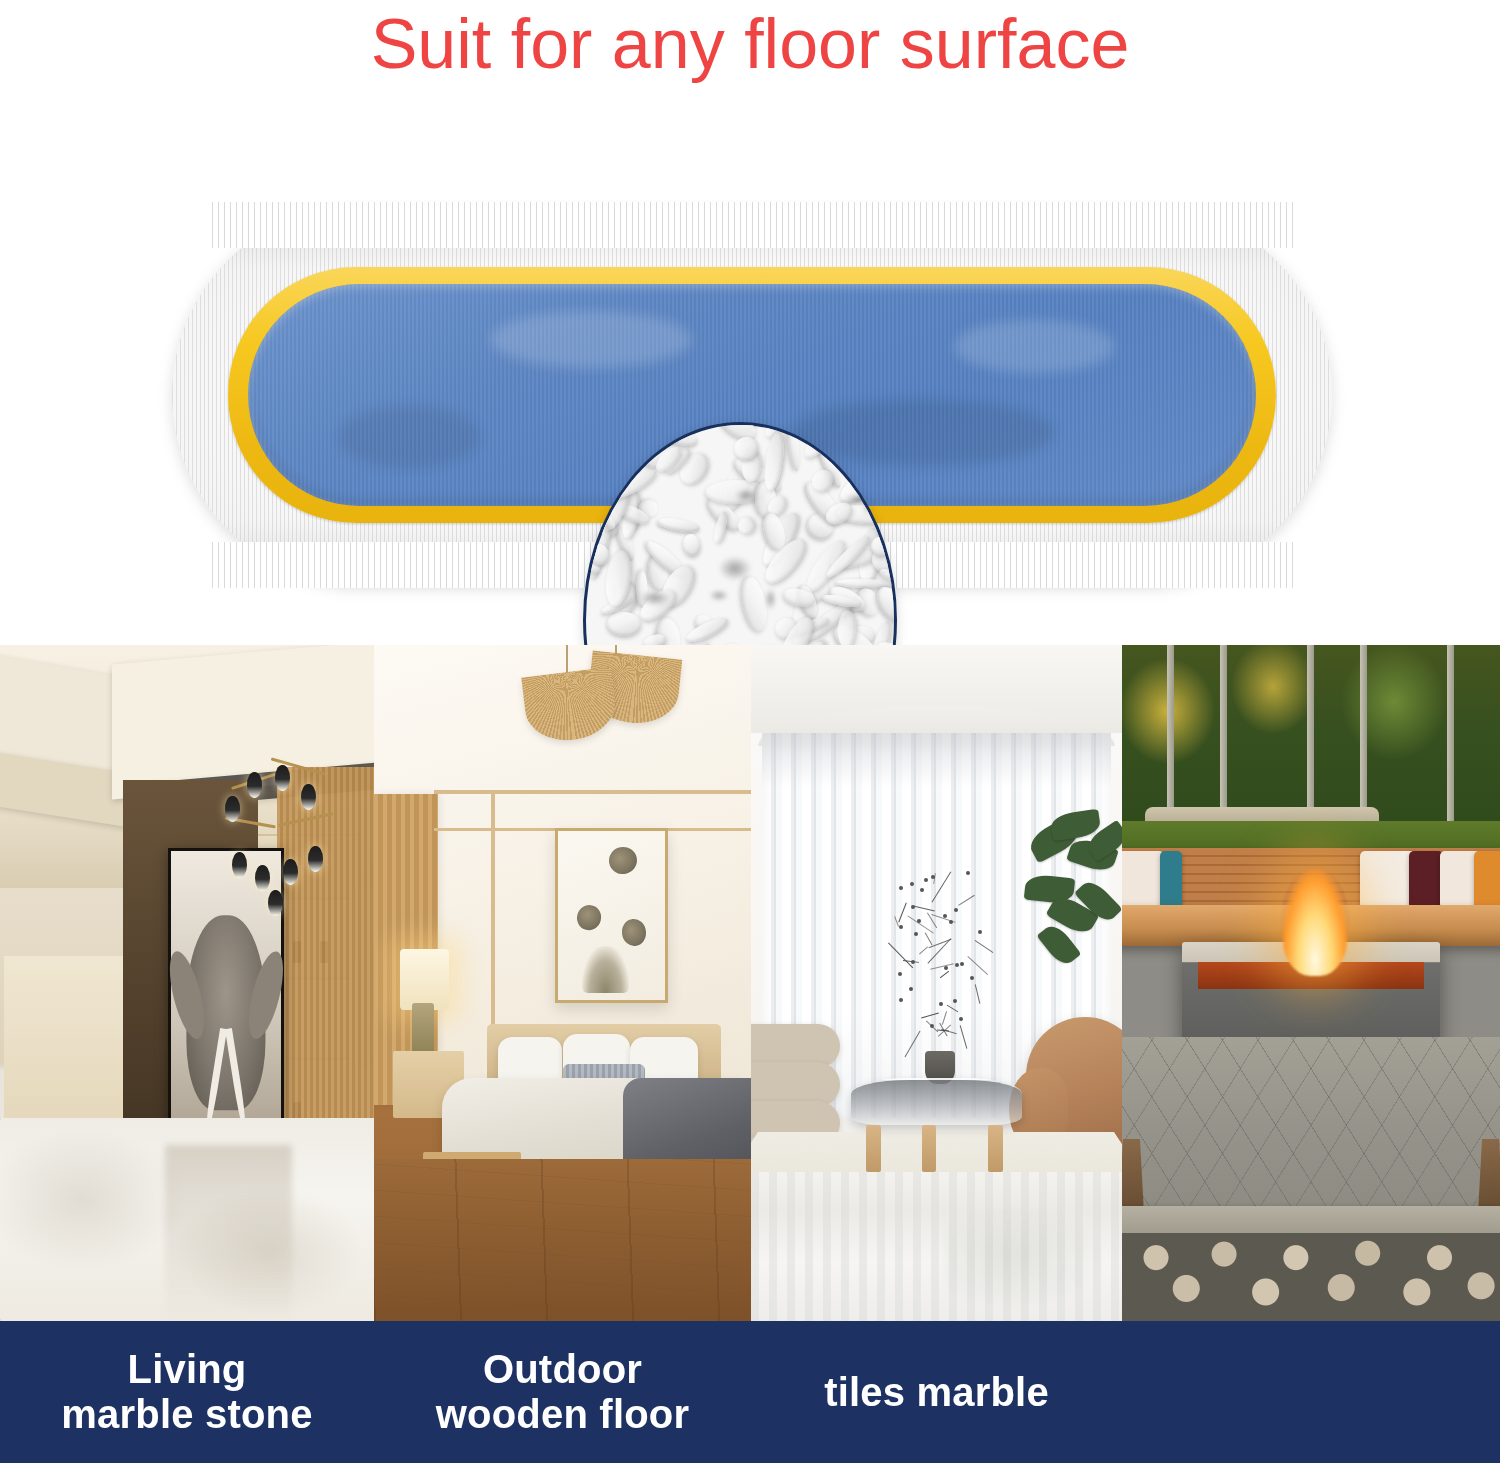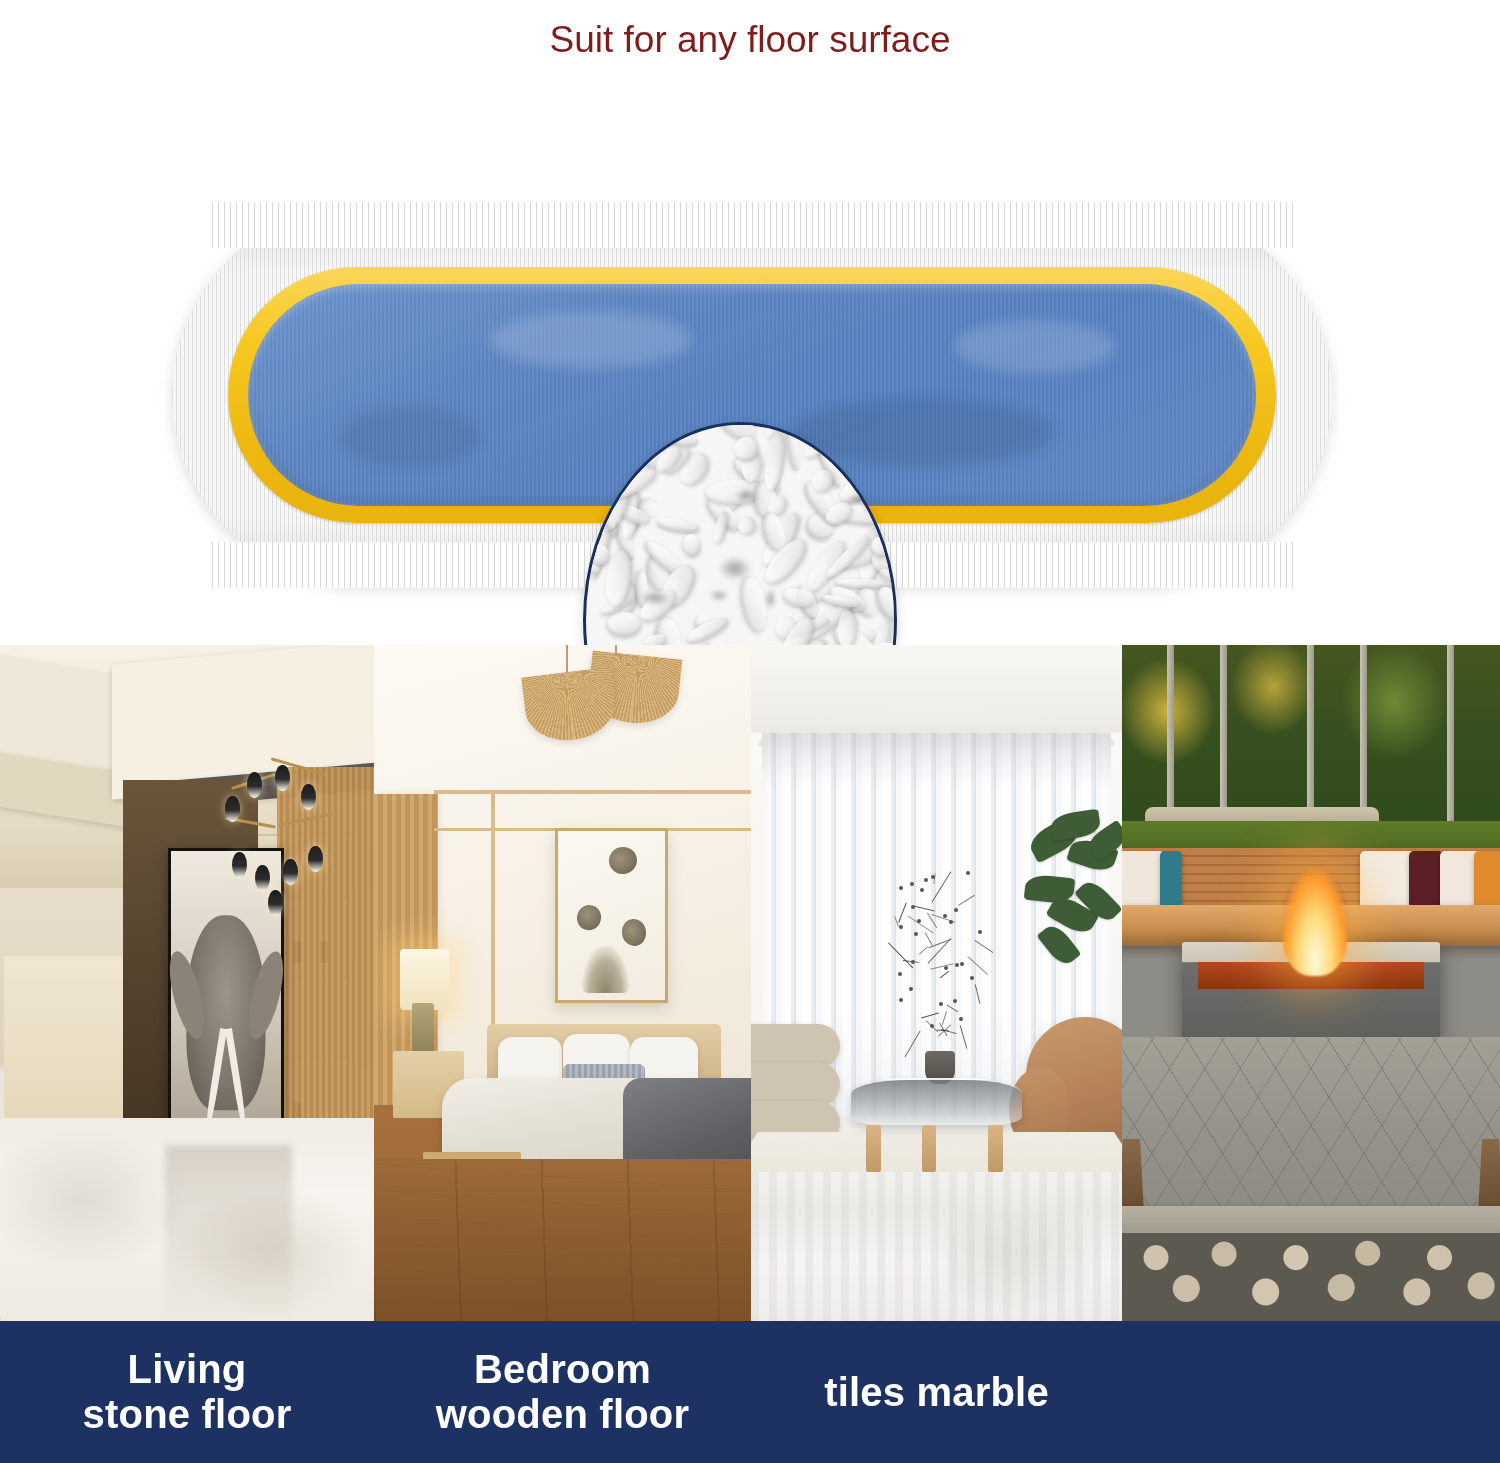--- a/index.html
+++ b/index.html
@@ -12,22 +12,22 @@
   }
 
   
   .header { width:100%; height:200px; background:#ffffff; text-align:center;
             padding-top:4px; position:relative; }
   .headline {
     font-size:73px; font-weight:bold; color:#1d3465;
     letter-spacing:0.5px; line-height:1.02; white-space:nowrap;
   }
   .subheadline {
-    font-size:37px; font-weight:normal; color:#7f1d1d;
-    line-height:1.05; margin-top:17px; white-space:nowrap;
+    font-size:70px; font-weight:normal; color:#ef4444;
+    line-height:1.05; margin-top:4px; white-space:nowrap;
   }
 
   
   .hero { position:relative; width:1500px; height:445px; background:#fff; overflow:hidden; }
 
   .mop-wrap { position:absolute; left:172px; top:5px; width:1160px; height:380px; }
 
   
   .fringe {
     position:absolute; inset:0;
@@ -695,22 +695,22 @@
     <div class="o-chair" style="right:-1%"></div>
     <div class="o-step"></div>
     <div class="o-cobble"></div>
   </div>
 
 </div>
 
 <div class="captions">
   <div class="cap c1">
     <span class="l1">Living</span>
-    <span class="l2">stone floor</span>
+    <span class="l2">marble stone</span>
   </div>
   <div class="cap c2">
-    <span class="l1">Bedroom</span>
+    <span class="l1">Outdoor</span>
     <span class="l2">wooden floor</span>
   </div>
   <div class="cap c3">
     <span class="l2">tiles marble</span>
   </div>
 </div>
 
 </body></html>

